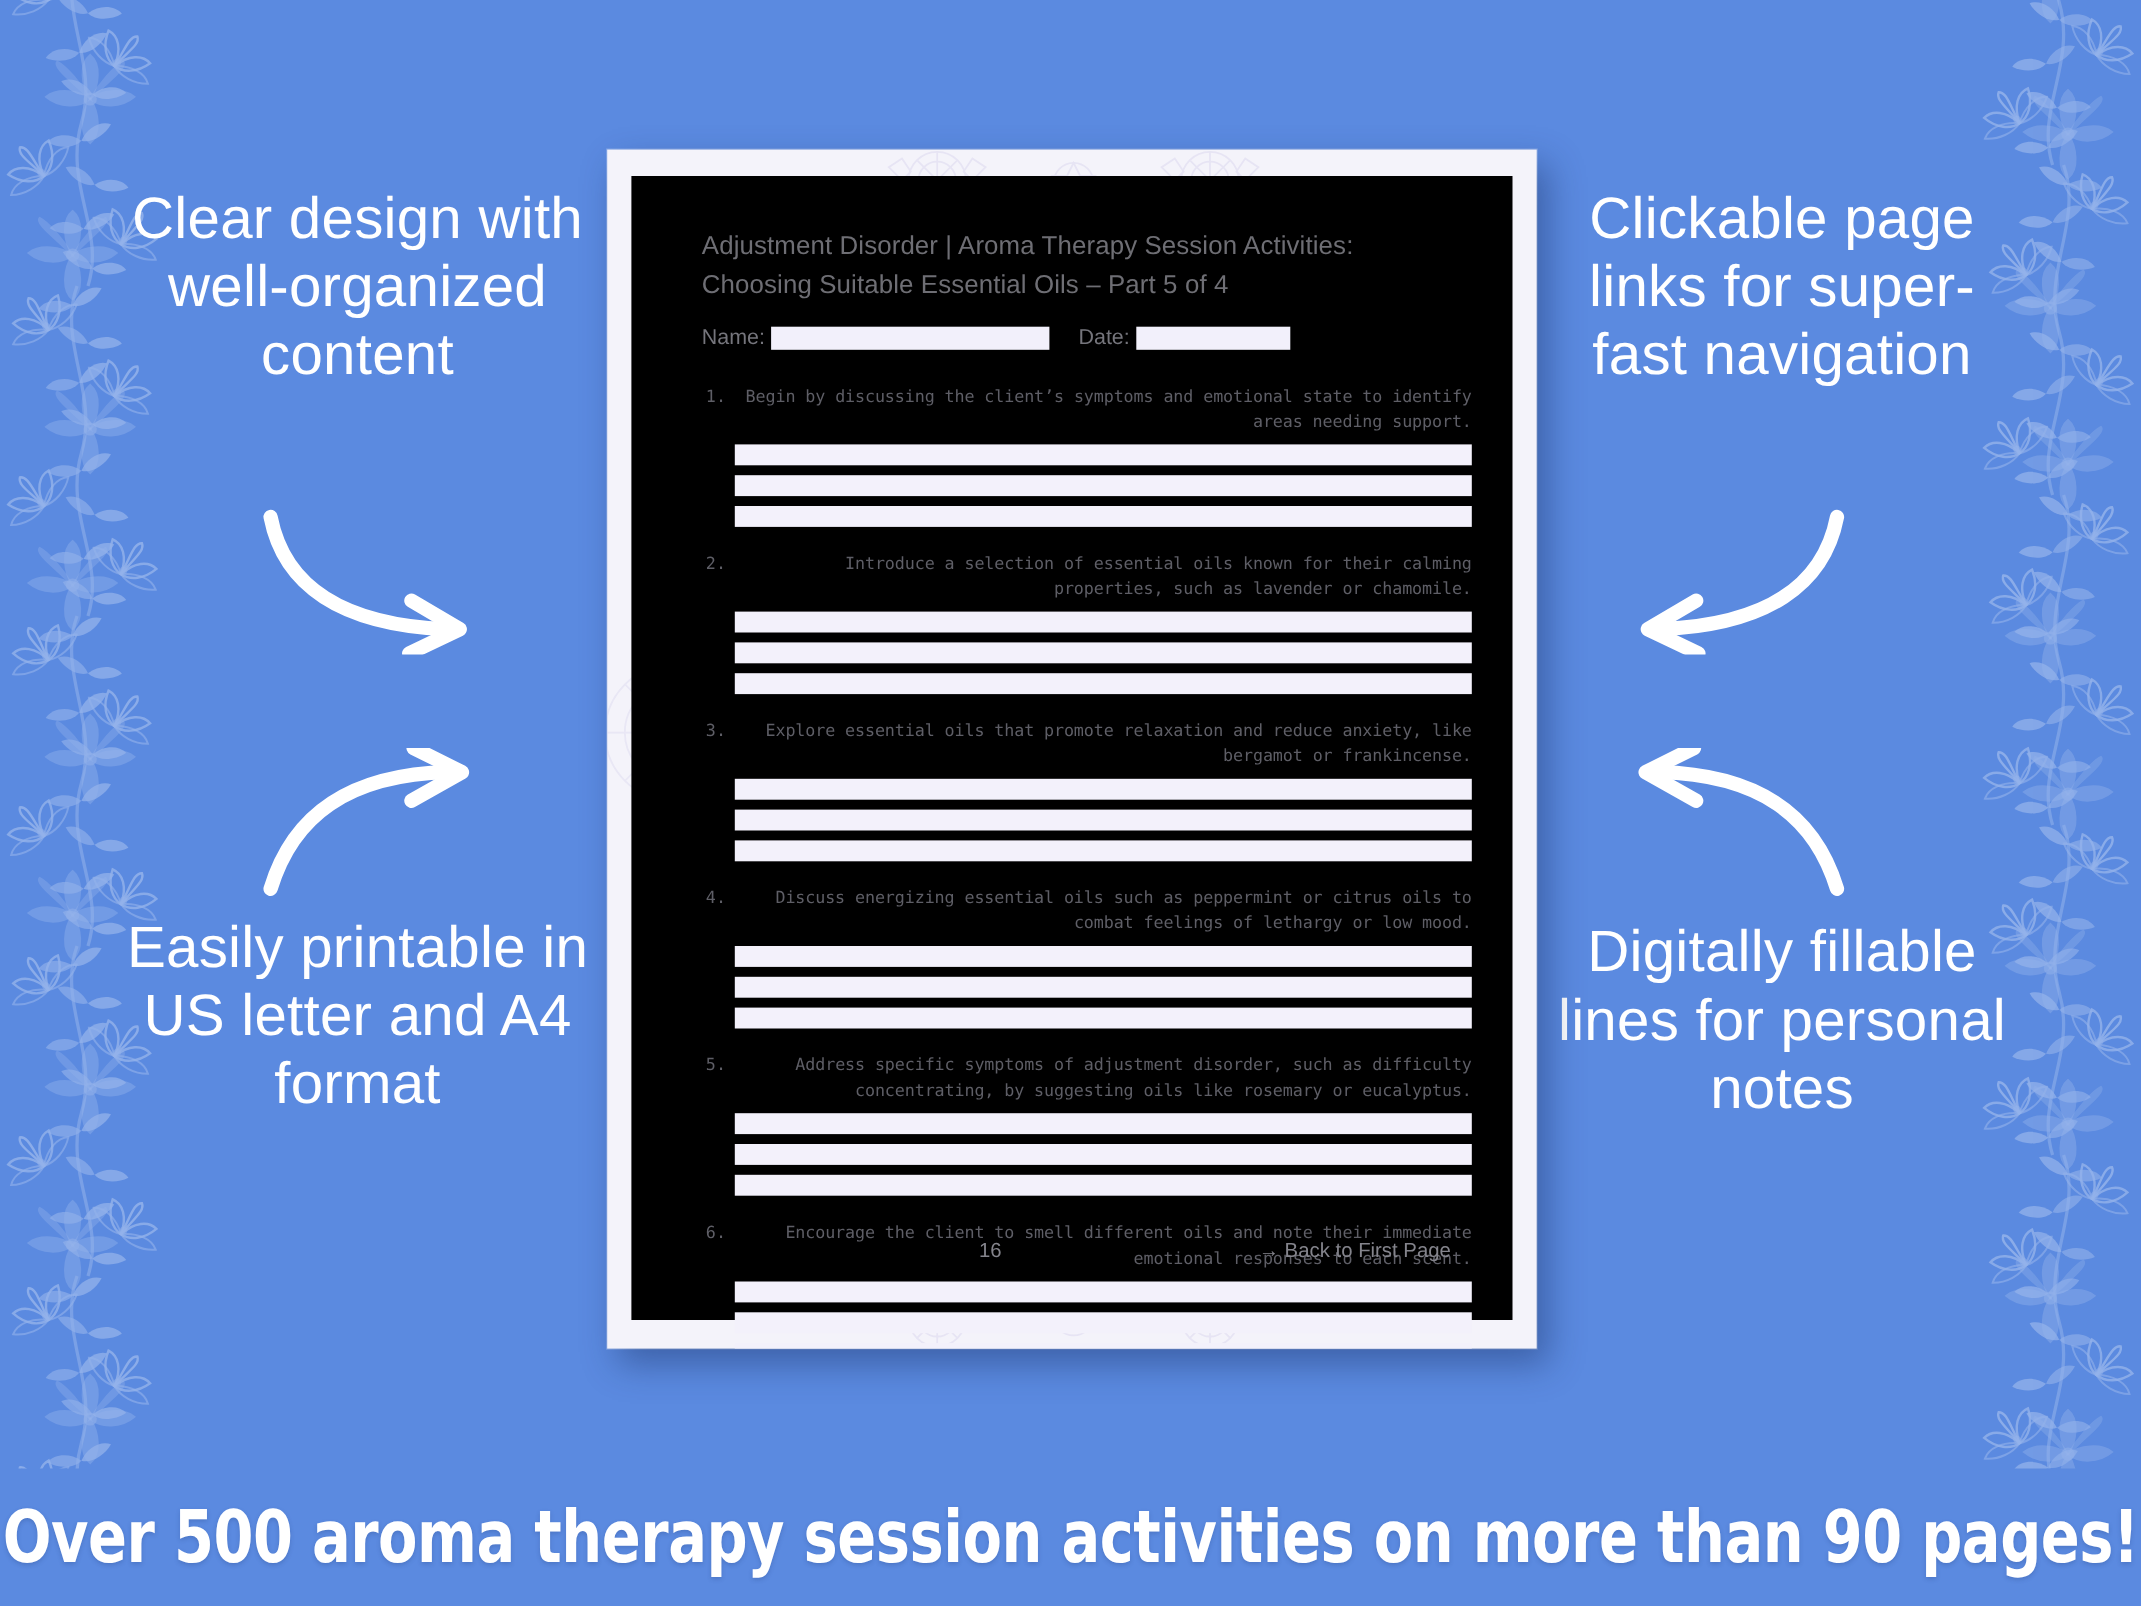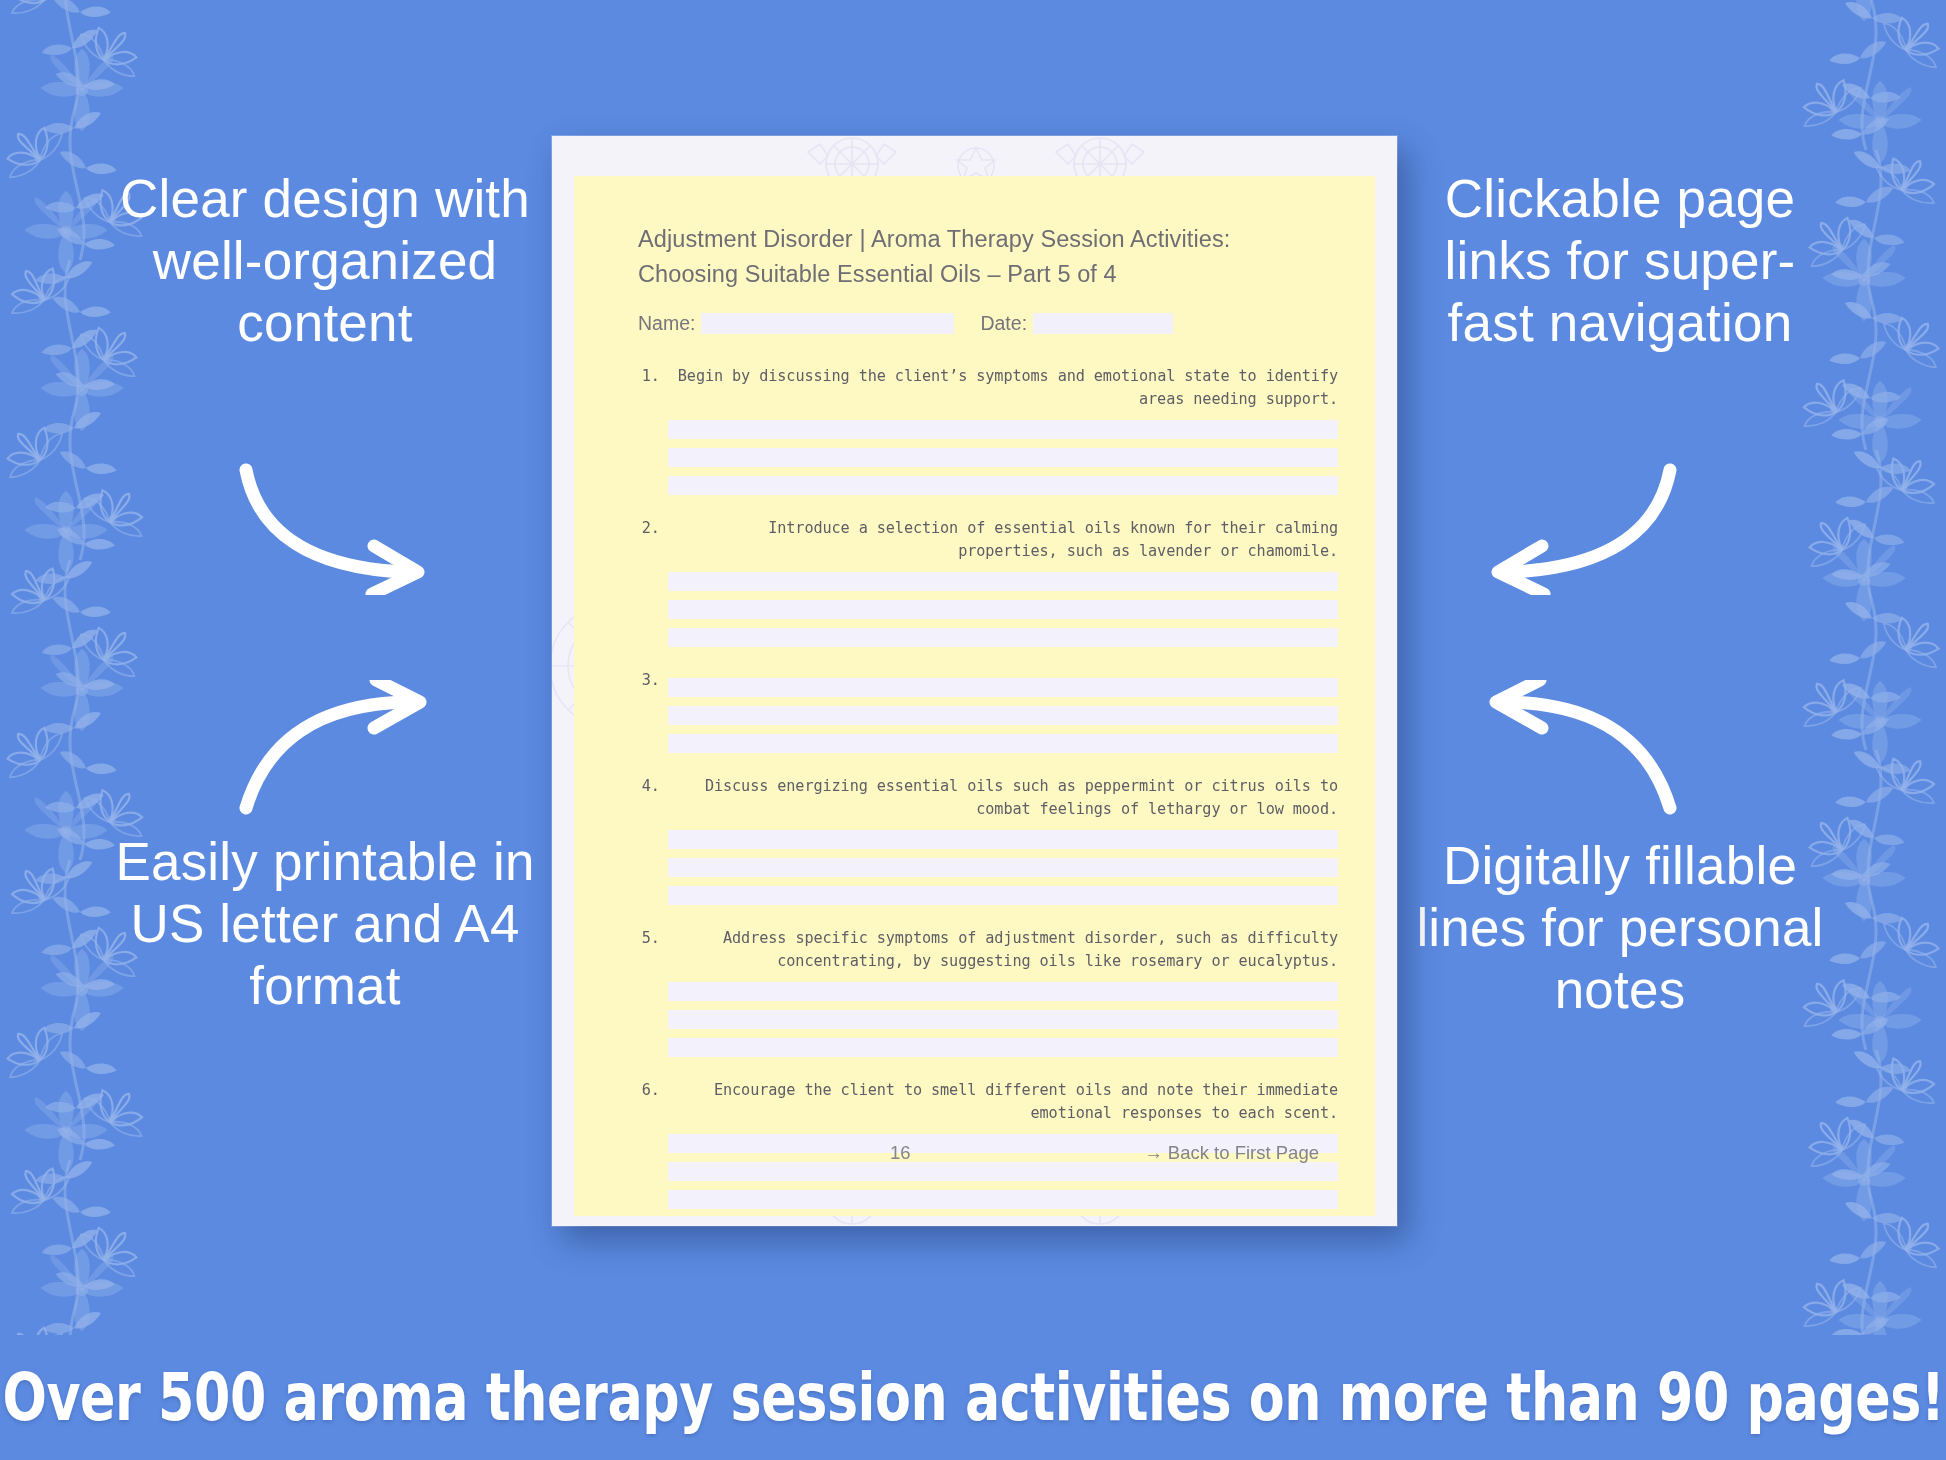--- a/index.html
+++ b/index.html
@@ -66,23 +66,23 @@
     position:absolute; left:0; right:0; pointer-events:none;
     opacity:0.5;
   }
   .doc-watermark.top    { top:-6px; }
   .doc-watermark.bottom { bottom:-6px; }
   .doc-watermark.mid-l  { top:430px; left:-70px; width:260px; opacity:0.42; }
   .doc-watermark.mid-r  { top:430px; right:-70px; width:260px; opacity:0.42; }
 
   .doc-page {
     position:absolute;
-    left:22px; top:40px;
+    left:22px; top:24px;
     width:801px; height:1040px;
-    background:#fef9c3;
+    background:#000000;
     z-index:2;
   }
 
   .doc-inner { position:absolute; left:64px; top:46px; width:700px; }
 
   .doc-title {
     color:#6e6e74;
     font-size:23.5px;
     line-height:1.48;
     font-weight:400;
@@ -365,20 +365,21 @@
                 <div class="write-lines">
                   <div class="write-line"></div>
                   <div class="write-line"></div>
                   <div class="write-line"></div>
                 </div>
               </div>
             </li>
             <li class="task">
               <div class="task-num">3.</div>
               <div class="task-body">
+                <div class="task-text">Explore essential oils that promote relaxation and reduce anxiety, like bergamot or frankincense.</div>
                 <div class="write-lines">
                   <div class="write-line"></div>
                   <div class="write-line"></div>
                   <div class="write-line"></div>
                 </div>
               </div>
             </li>
             <li class="task">
               <div class="task-num">4.</div>
               <div class="task-body">

